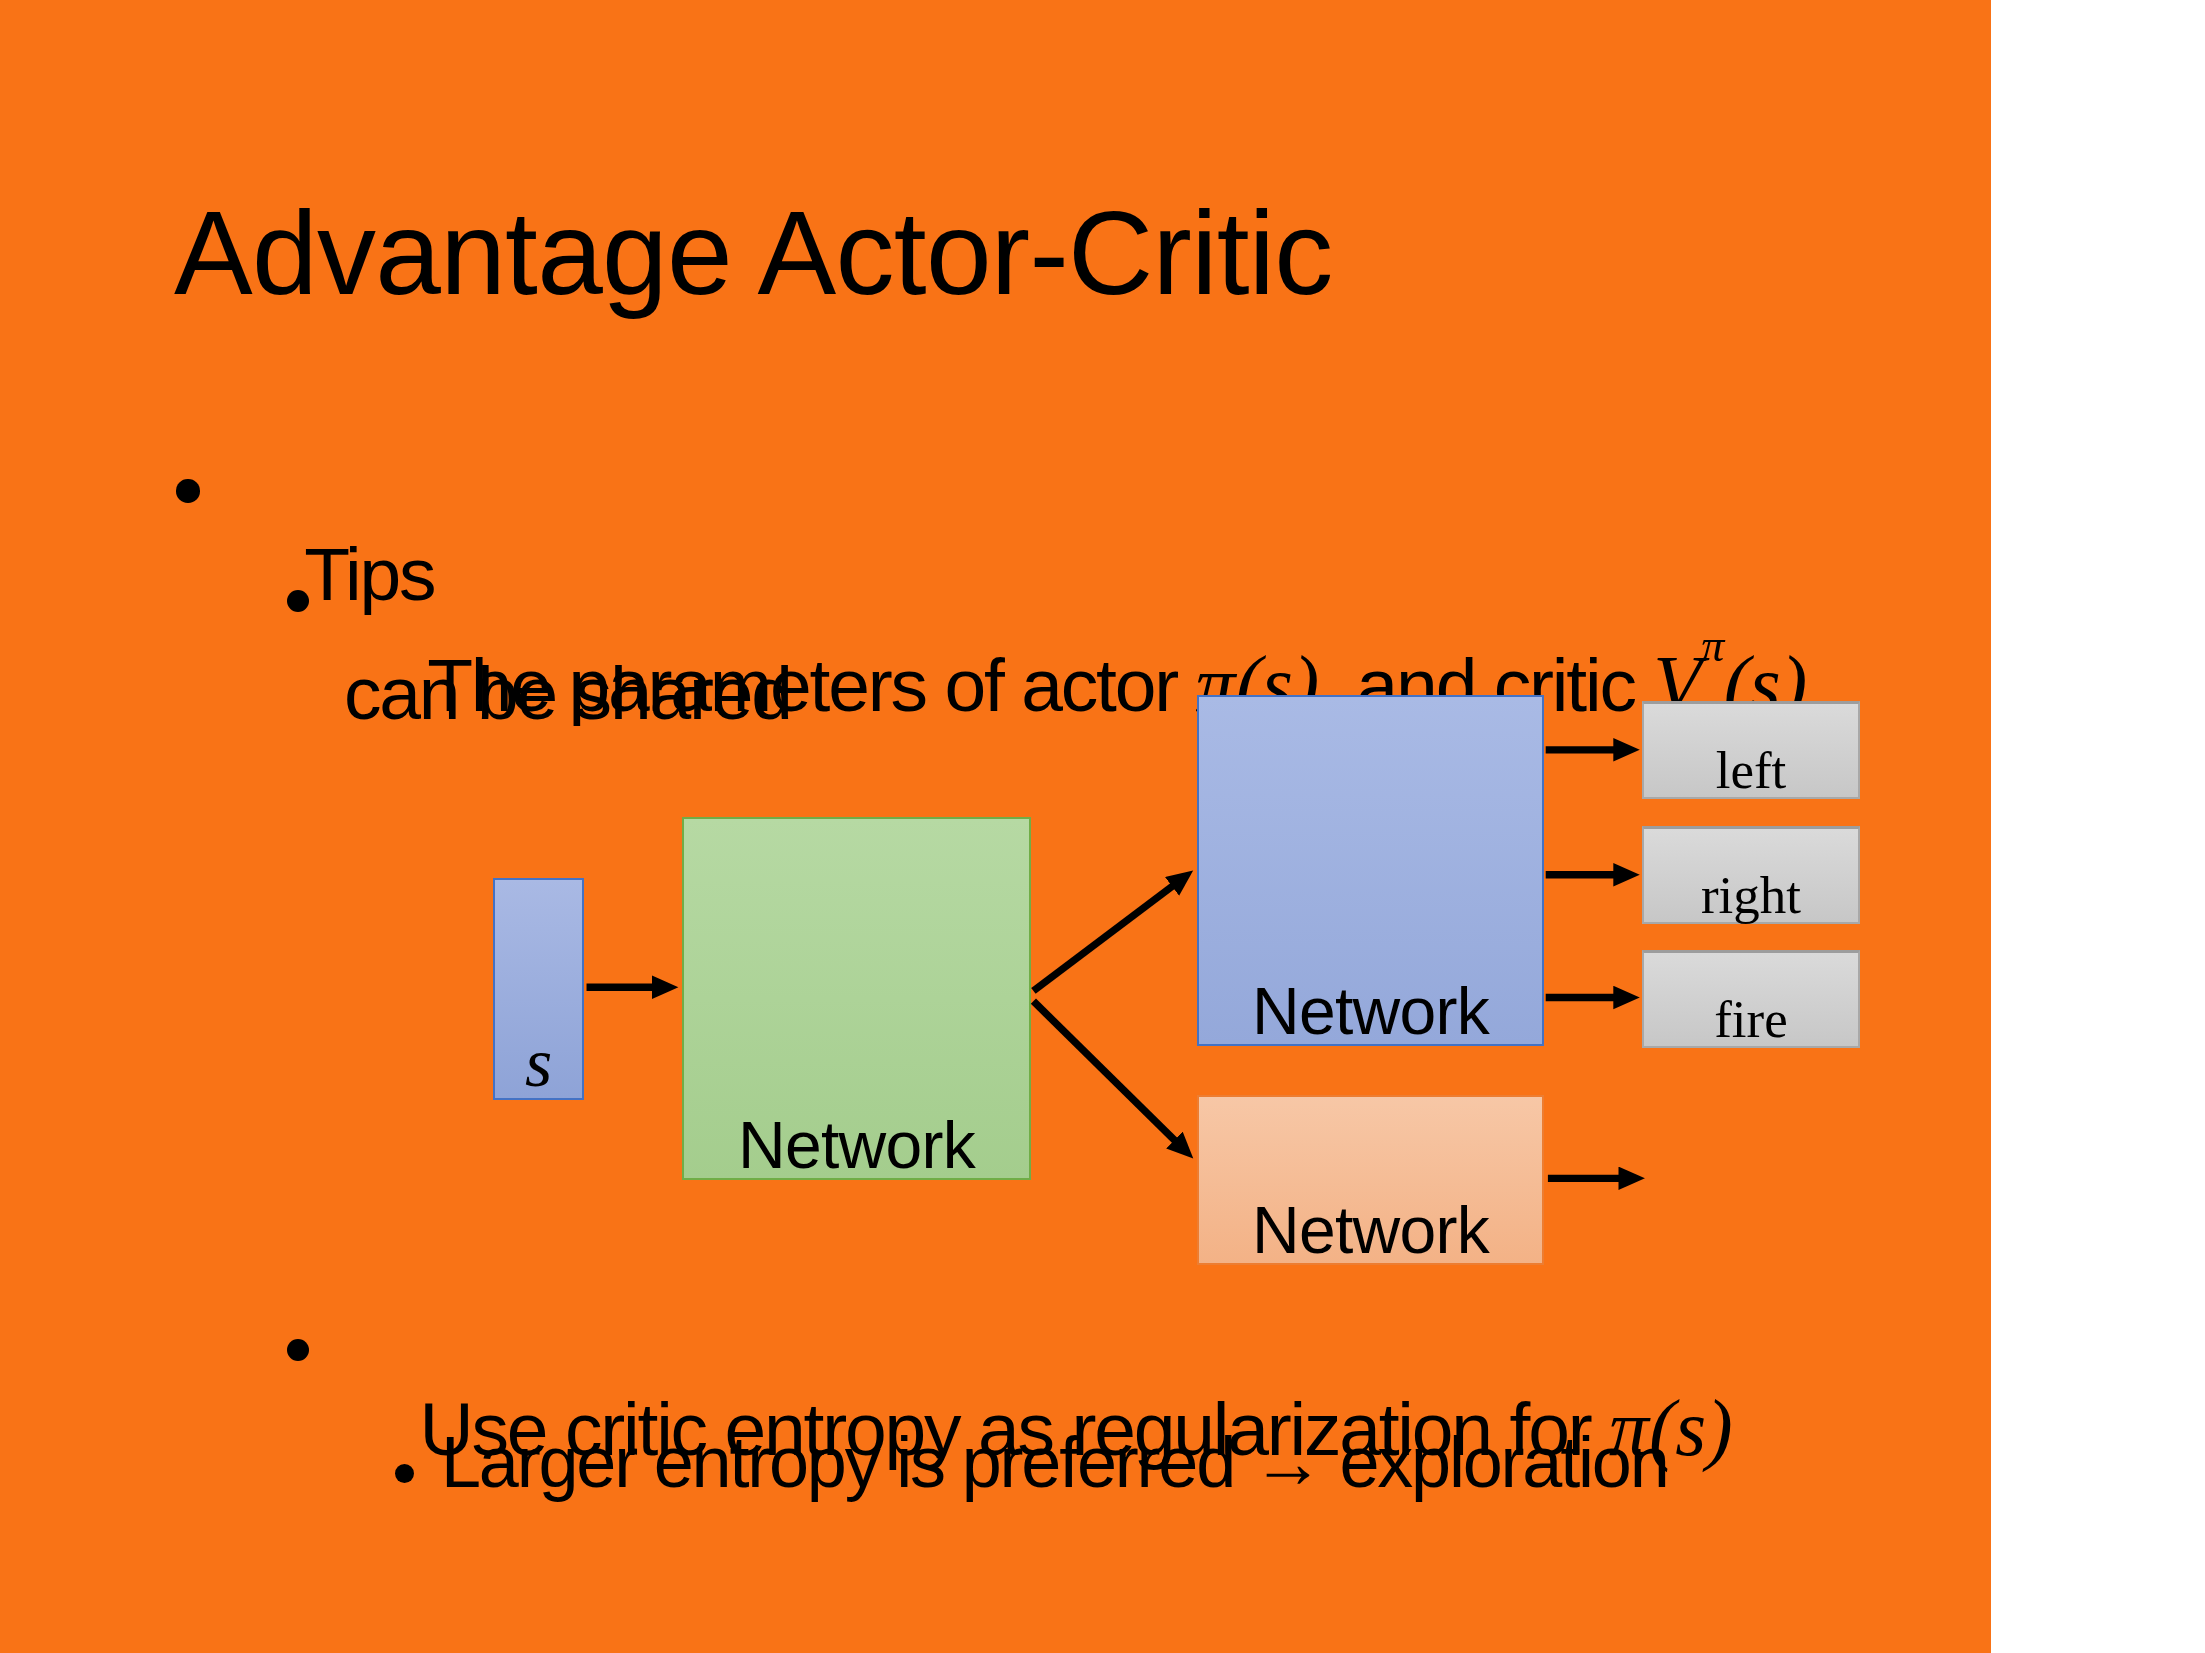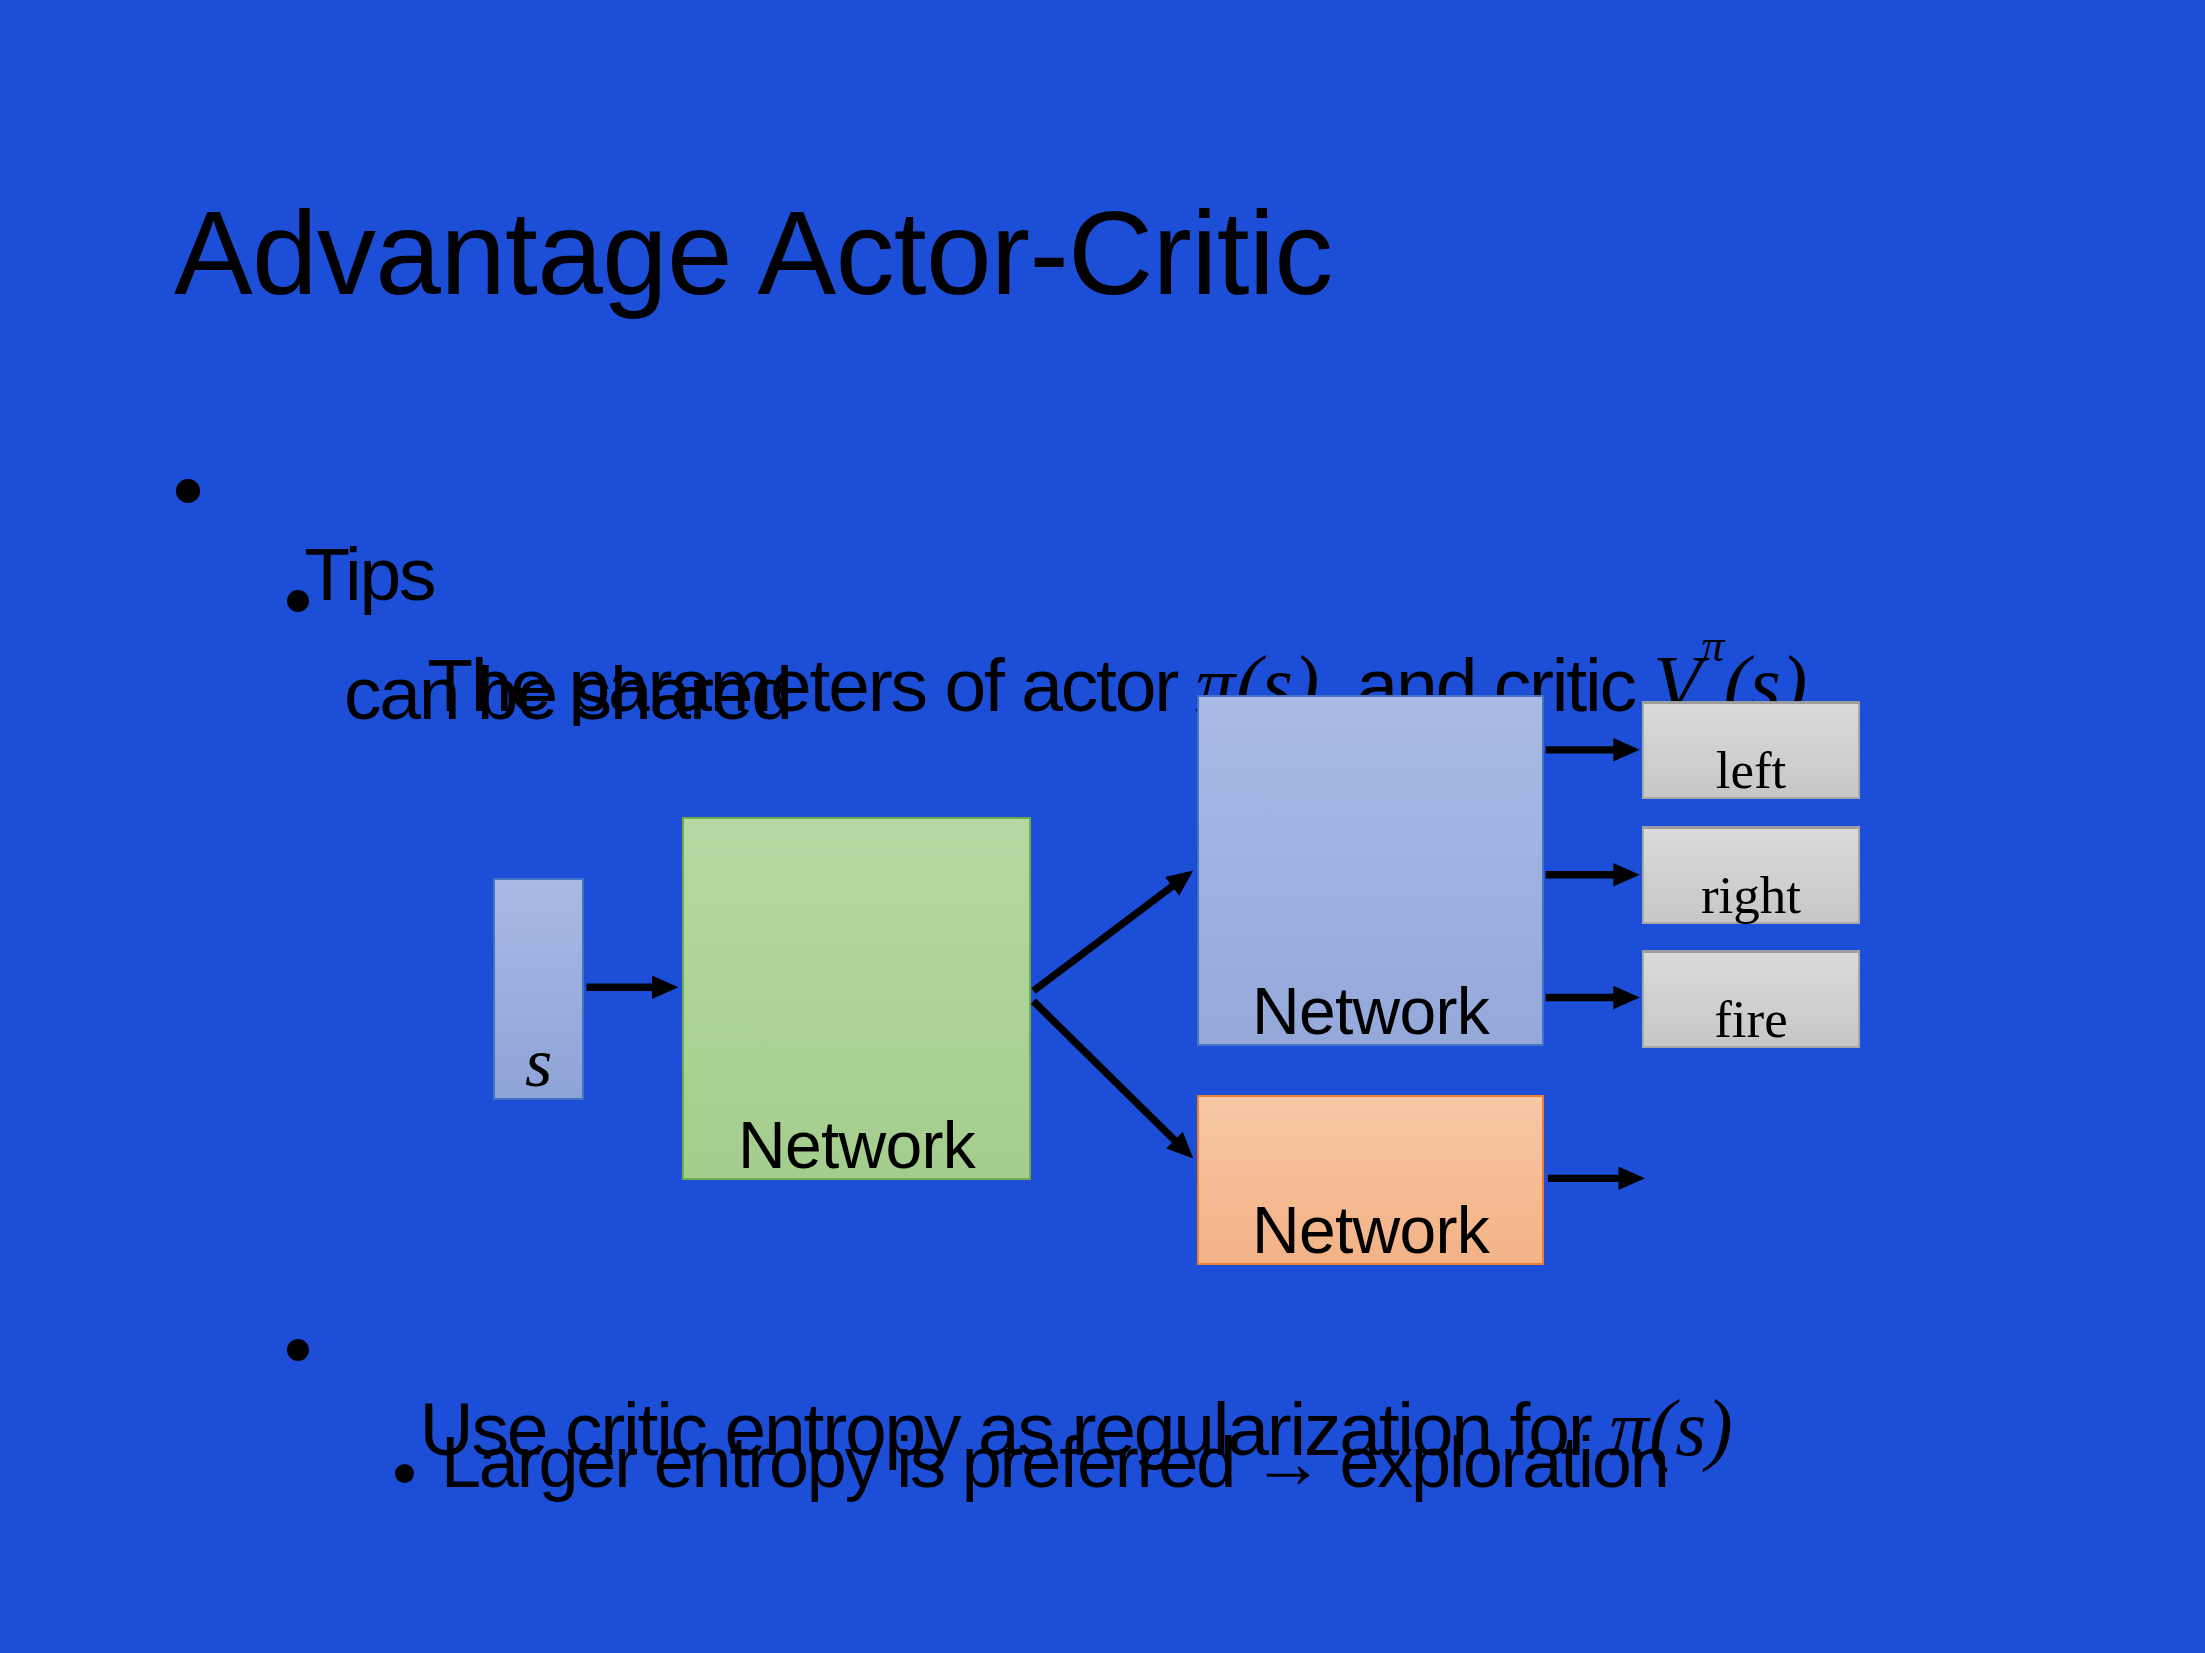--- a/index.html
+++ b/index.html
@@ -1,17 +1,17 @@
 <!DOCTYPE html>
 <html style="font-size:11.8px"><head>
 <meta charset="utf-8">
 <style>
   html,body{margin:0;padding:0;background:#ffffff;}
-  #canvas{position:relative;width:2205px;height:1654px;background:#1d4ed8;overflow:hidden;
-          font-family:"Liberation Sans",sans-serif;color:#000;}
+  #canvas{position:relative;width:1963px;height:1654px;background:#f97316;overflow:hidden;
+          font-family:"Liberation Sans",sans-serif;color:#000;padding-left:28px;}
 
   
   .title{position:absolute;left:174px;top:194px;font-size:118px;letter-spacing:-0.7px;
          line-height:1;white-space:pre;font-weight:400;}
   .line{position:absolute;line-height:1;white-space:pre;}
   .l1 {left:231px;top:462px;font-size:75px;letter-spacing:-2.2px;}
   .l2a{left:354px;top:570px;font-size:75px;letter-spacing:-2.2px;}
   .l2b{left:344px;top:656px;font-size:75px;letter-spacing:-2.2px;}
   .l3 {left:345px;top:1314px;font-size:75px;letter-spacing:-2.2px;}
   .l4 {left:441px;top:1426px;font-size:72px;letter-spacing:-2.2px;}

